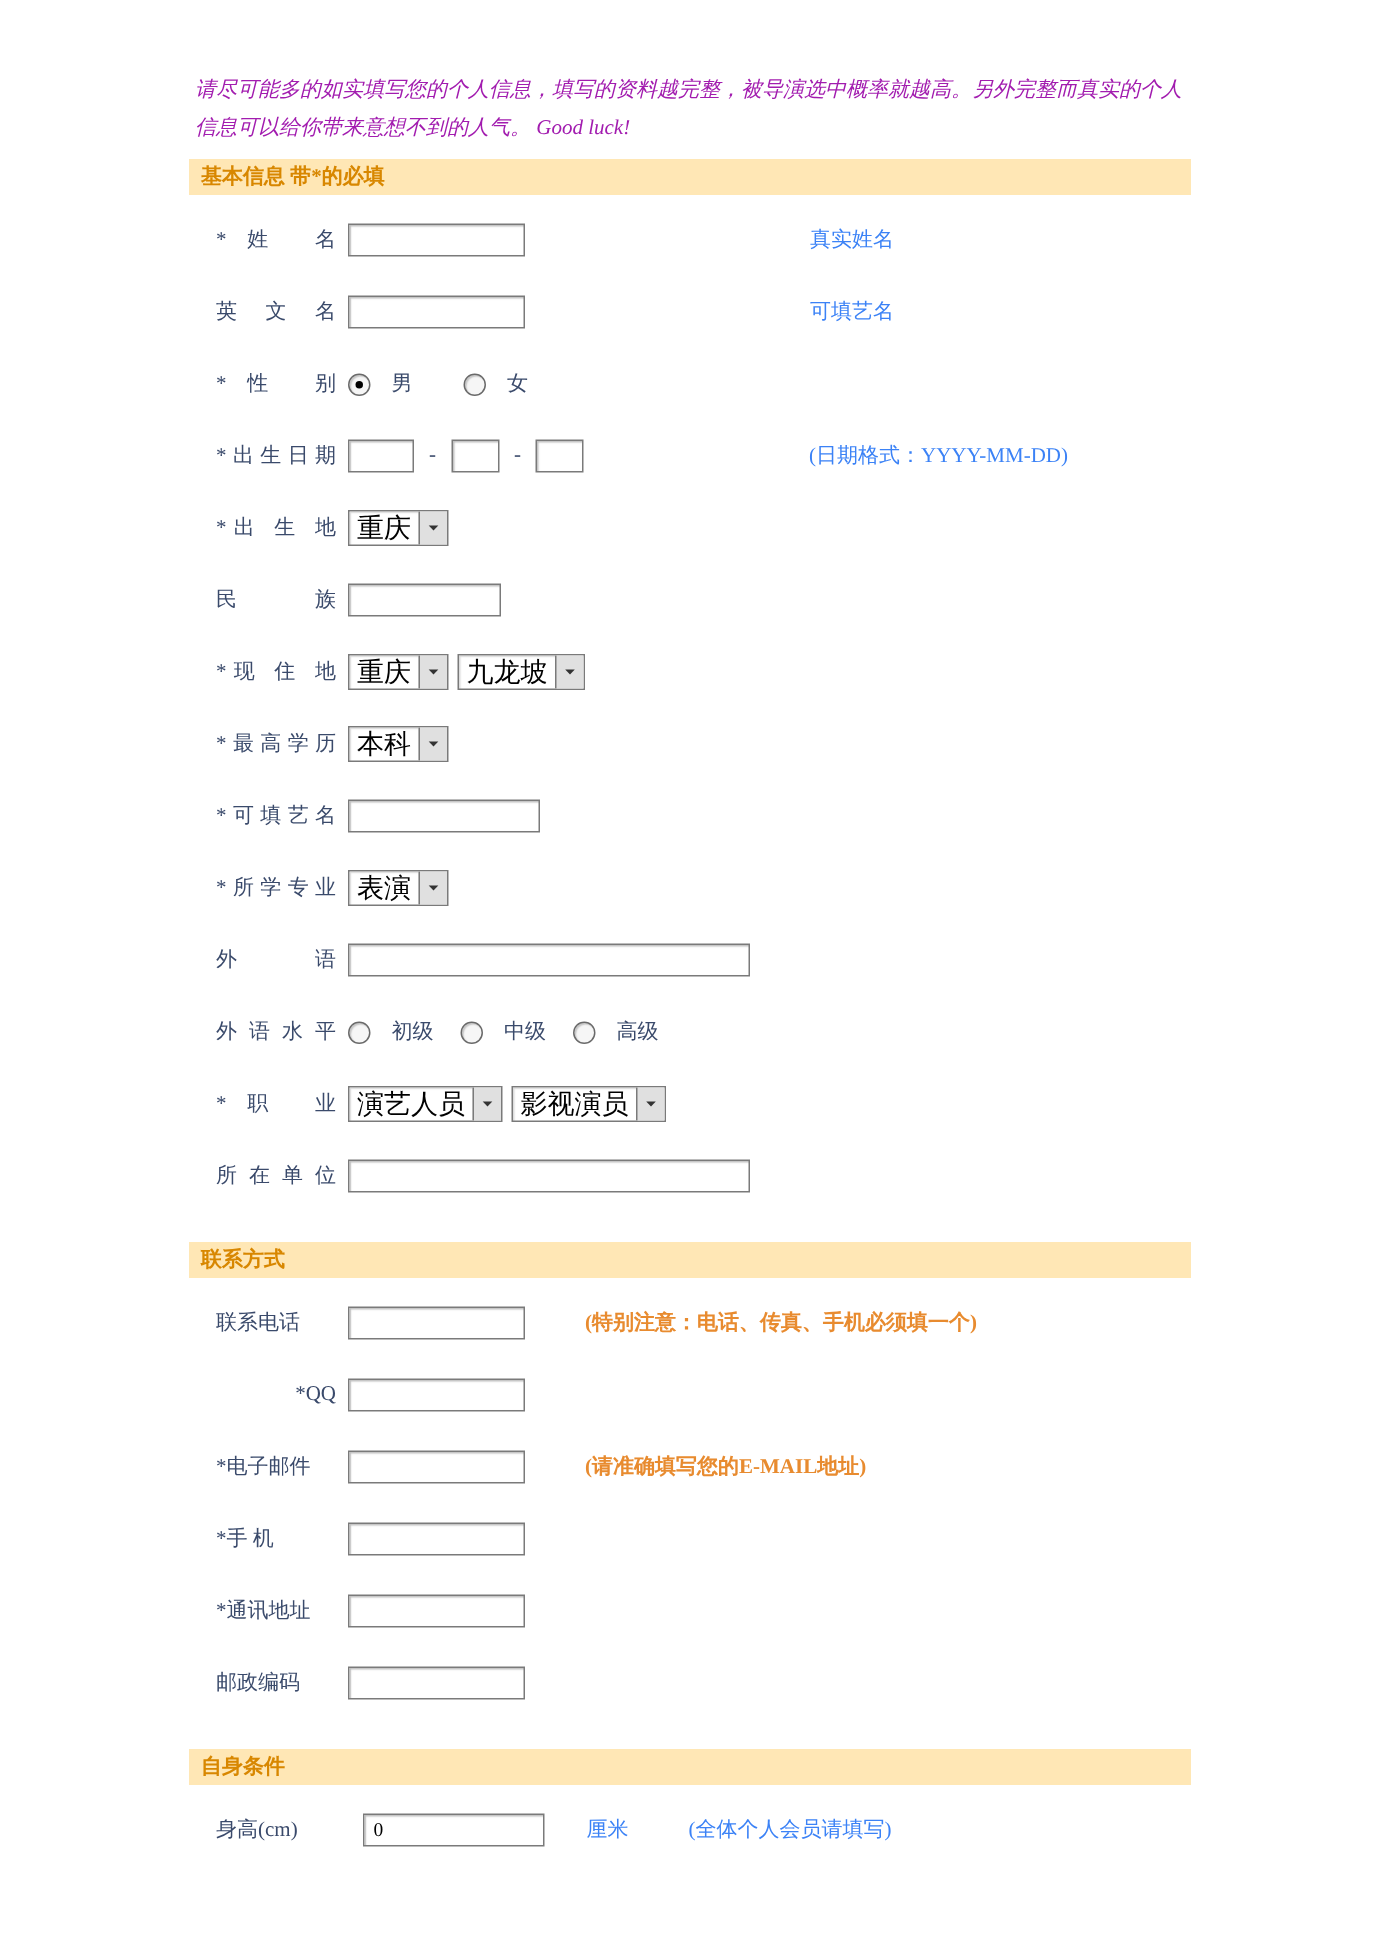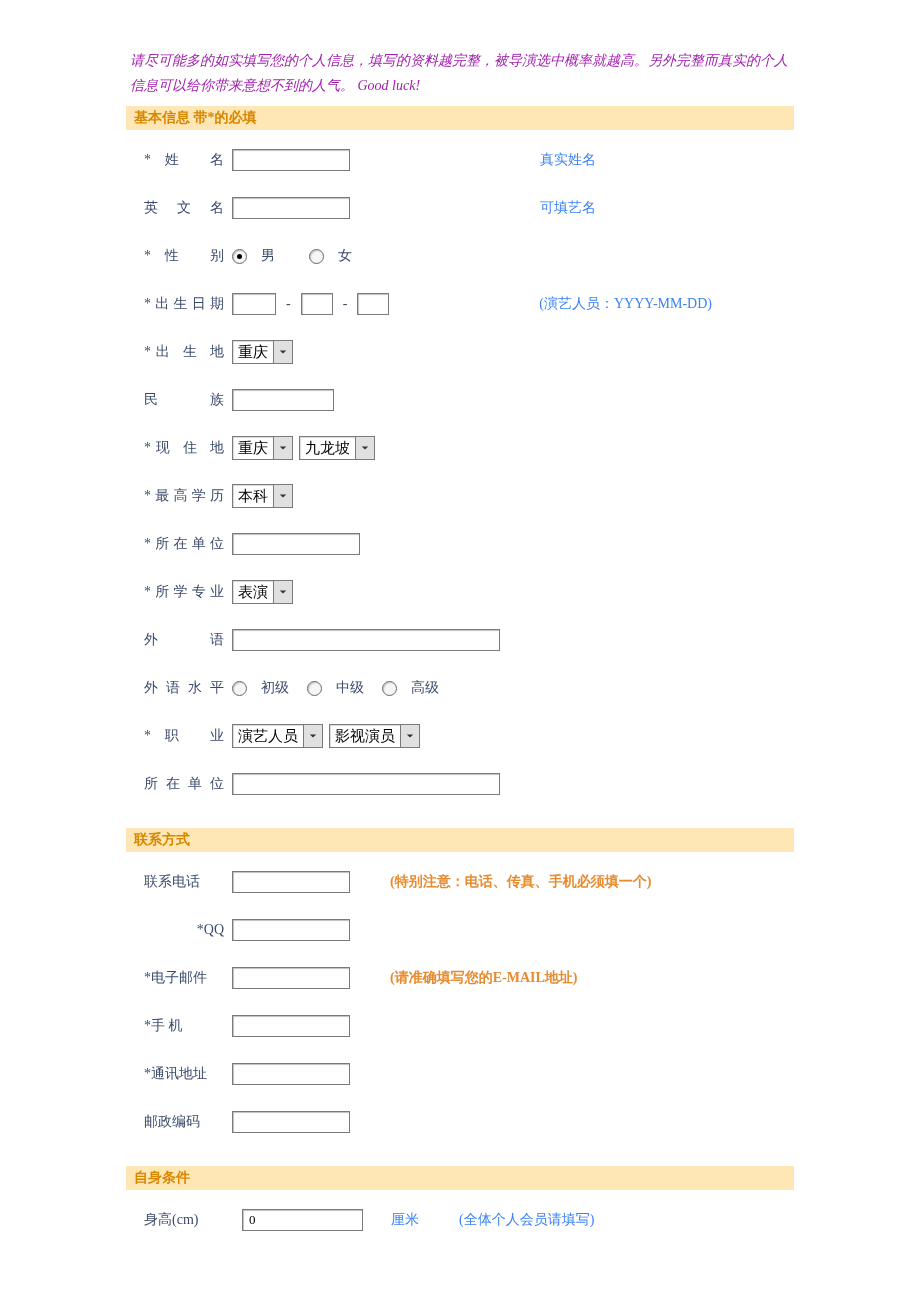--- a/index.html
+++ b/index.html
@@ -75,21 +75,21 @@
   .w260{width:260px;}
   .w90{width:94px;}
   .w120{width:120px;}
   .sel{
     display:inline-flex;
     align-items:center;
     height:22px;
     border:1px solid #7a7a7a;
     background:#fff;
     box-shadow:inset 1px 1px 1px rgba(0,0,0,.15);
-    font-size:15px;
+    font-size:18px;
     padding-left:5px;
   }
   .sel .arrow{
     width:18px;
     height:100%;
     display:flex;
     align-items:center;
     justify-content:center;
     background:#e0e0e0;
     border-left:1px solid #7a7a7a;
@@ -146,21 +146,21 @@
 
     <div class="row">
       <div class="label-cell">*出生日期</div>
       <div class="input-cell">
         <input type="text" class="txt w40" style="">
         <span class="sep">-</span>
         <input type="text" class="txt w24" style="">
         <span class="sep">-</span>
         <input type="text" class="txt w24" style="">
       </div>
-      <div class="hint-cell" style="padding-left:150px;">(演艺人员：YYYY-MM-DD)</div>
+      <div class="hint-cell" style="padding-left:150px;">(日期格式：YYYY-MM-DD)</div>
     </div>
 
     <div class="row">
       <div class="label-cell">*出 生 地</div>
       <div class="input-cell">
         <div class="sel">
           <span>重庆</span>
           <span class="arrow">
               <svg viewBox="0 0 10 10">
                 <path d="M1 3 L5 7 L9 3 Z" fill="#333"></path>
@@ -207,21 +207,21 @@
           <span class="arrow">
               <svg viewBox="0 0 10 10">
                 <path d="M1 3 L5 7 L9 3 Z" fill="#333"></path>
               </svg>
             </span>
         </div>
       </div>
     </div>
 
     <div class="row">
-      <div class="label-cell">*所在单位</div>
+      <div class="label-cell">*可填艺名</div>
       <div class="input-cell">
         <input type="text" class="txt w120" style="">
       </div>
     </div>
 
     <div class="row">
       <div class="label-cell">*所学专业</div>
       <div class="input-cell">
         <div class="sel">
           <span>表演</span>

